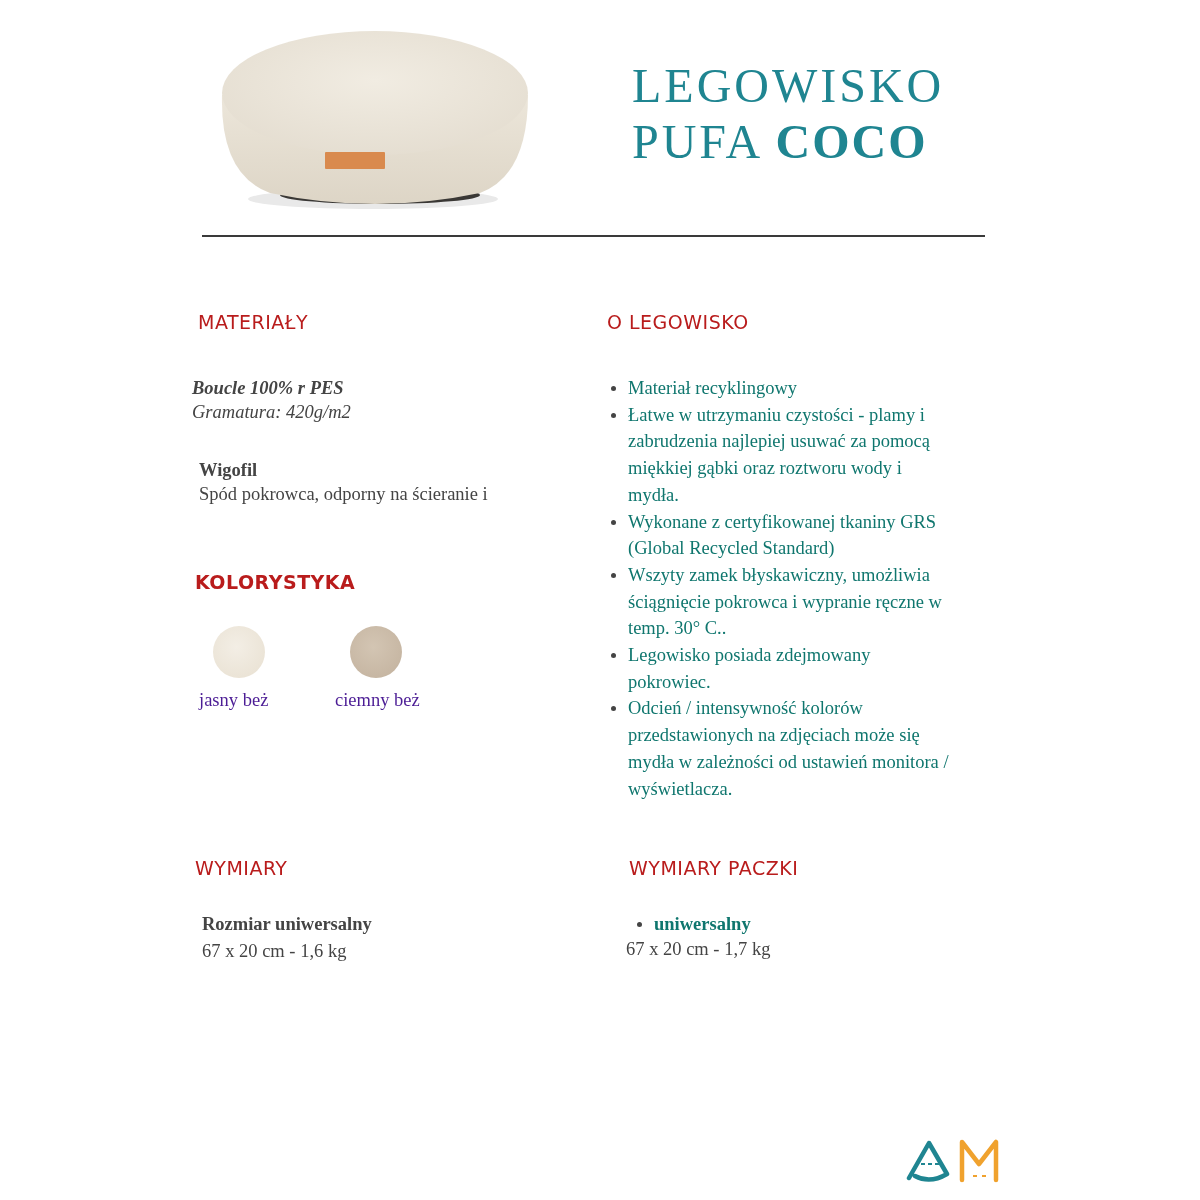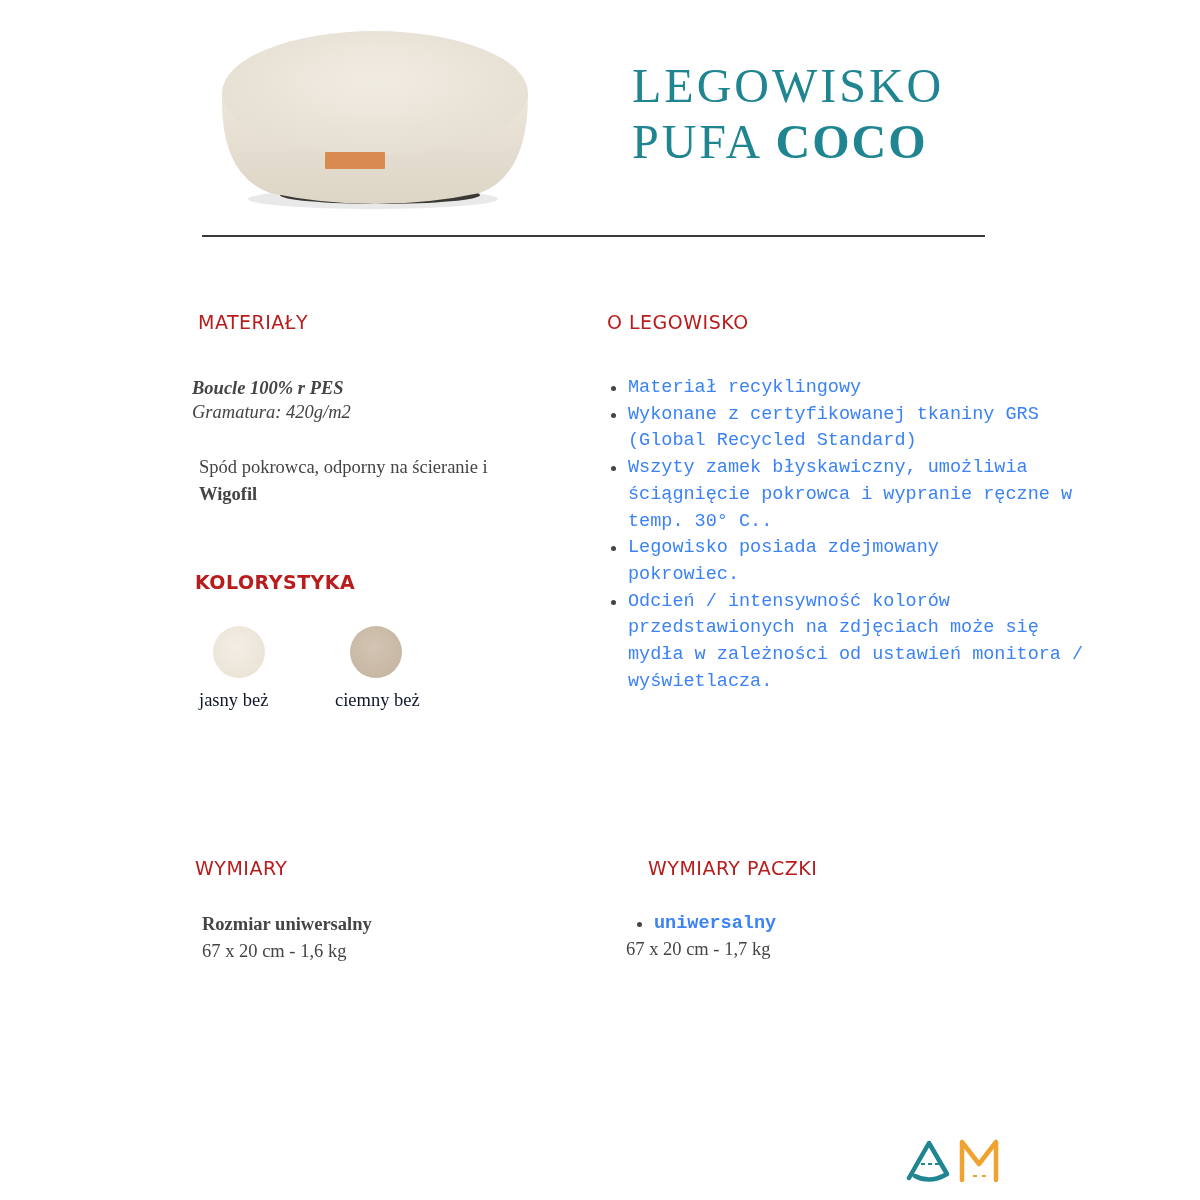--- a/index.html
+++ b/index.html
@@ -55,37 +55,36 @@
     .bold { font-weight: bold; }
 
     ul.bullets {
       list-style: none;
     }
     ul.bullets li {
       position: relative;
       padding-left: 21px;
       font-size: 18.5px;
       line-height: 26.7px;
-      color: #3b82f6;
+      color: #0f766e;
       white-space: pre-line;
-      font-family: Liberation Mono, monospace;
     }
     ul.bullets li::before {
       content: "";
       position: absolute;
       left: 4px; top: 11px;
       width: 5px; height: 5px;
       border-radius: 50%;
       background: #444444;
     }
 
     .swatch {
       width: 52px; height: 52px; border-radius: 50%;
     }
-    .swatch-label { font-size: 18.5px; color: #0f172a; white-space: nowrap; }
+    .swatch-label { font-size: 18.5px; color: #4c1d95; white-space: nowrap; }
 
     .logo { left: 905px; top: 1138px; width: 100px; height: 46px; }
   </style>
 </head>
 <body>
 
 <div class="abs product-img">
   <svg width="325" height="195" viewBox="0 0 325 195">
     <defs>
       <radialGradient id="topg" cx="50%" cy="40%" r="65%">
@@ -114,53 +113,57 @@
 </div>
 
 <div class="abs divider"></div>
 
 <div class="abs heading" style="left:198px; top:311px;">MATERIAŁY</div>
 <div class="abs" style="left:192px; top:375px;font-style:italic;">
   <div class="txt bold">Boucle 100% r PES</div>
   <div class="txt" style="margin-top:-3px;">Gramatura: 420g/m2</div>
 </div>
 <div class="abs" style="left:199px; top:457px;">
+  <div class="txt bold">Wigofil</div>
   <div class="txt" style="margin-top:-3px;">Spód pokrowca, odporny na ścieranie i</div>
-  <div class="txt bold">Wigofil</div>
 </div>
 
 <div class="abs heading" style="left:195px; top:571px;font-weight:bold;">KOLORYSTYKA</div>
 <div class="abs swatch" style="left:213px; top:626px; background: radial-gradient(circle at 45% 40%, #f3eee5, #e8e0d1);"></div>
 <div class="abs swatch-label" style="left:199px; top:690px;">jasny beż</div>
 <div class="abs swatch" style="left:350px; top:626px; background: radial-gradient(circle at 45% 40%, #d3c5b3, #c2b19d);"></div>
 <div class="abs swatch-label" style="left:335px; top:690px;">ciemny beż</div>
 
 <div class="abs heading" style="left:607px; top:311px;">O LEGOWISKO</div>
 <ul class="abs bullets" style="left:607px; top:375px;">
   <li>Materiał recyklingowy</li>
+  <li>Łatwe w utrzymaniu czystości - plamy i
+zabrudzenia najlepiej usuwać za pomocą
+miękkiej gąbki oraz roztworu wody i
+mydła.</li>
   <li>Wykonane z certyfikowanej tkaniny GRS
 (Global Recycled Standard)</li>
   <li>Wszyty zamek błyskawiczny, umożliwia
 ściągnięcie pokrowca i wypranie ręczne w
  temp. 30° C..</li>
   <li>Legowisko posiada zdejmowany
 pokrowiec.</li>
   <li>Odcień / intensywność kolorów
 przedstawionych na zdjęciach może się
 mydła w zależności od ustawień monitora /
 wyświetlacza.</li>
 </ul>
 
 <div class="abs heading" style="left:195px; top:857px;">WYMIARY</div>
 <div class="abs" style="left:202px; top:911px;">
   <div class="txt bold">Rozmiar uniwersalny</div>
   <div class="txt">67 x 20 cm - 1,6 kg</div>
 </div>
 
-<div class="abs heading" style="left:648px; top:857px;">WYMIARY PACZKI</div>
+<div class="abs heading" style="left:629px; top:857px;">WYMIARY PACZKI</div>
 <ul class="abs bullets" style="left:633px; top:911px;">
   <li class="bold">uniwersalny</li>
 </ul>
 <div class="abs txt" style="left:626px; top:936px;">67 x 20 cm - 1,7 kg</div>
 
 <div class="abs logo">
   <svg width="100" height="46" viewBox="0 0 100 46">
     <path d="M4 40 L24 5 L42 36 Q25 46 10 38" fill="none" stroke="#1f8591" stroke-width="4.5" stroke-linejoin="round" stroke-linecap="round"></path>
     <line x1="16" y1="26" x2="20" y2="26" stroke="#1f8591" stroke-width="2"></line>
     <line x1="23" y1="26" x2="27" y2="26" stroke="#1f8591" stroke-width="2"></line>

